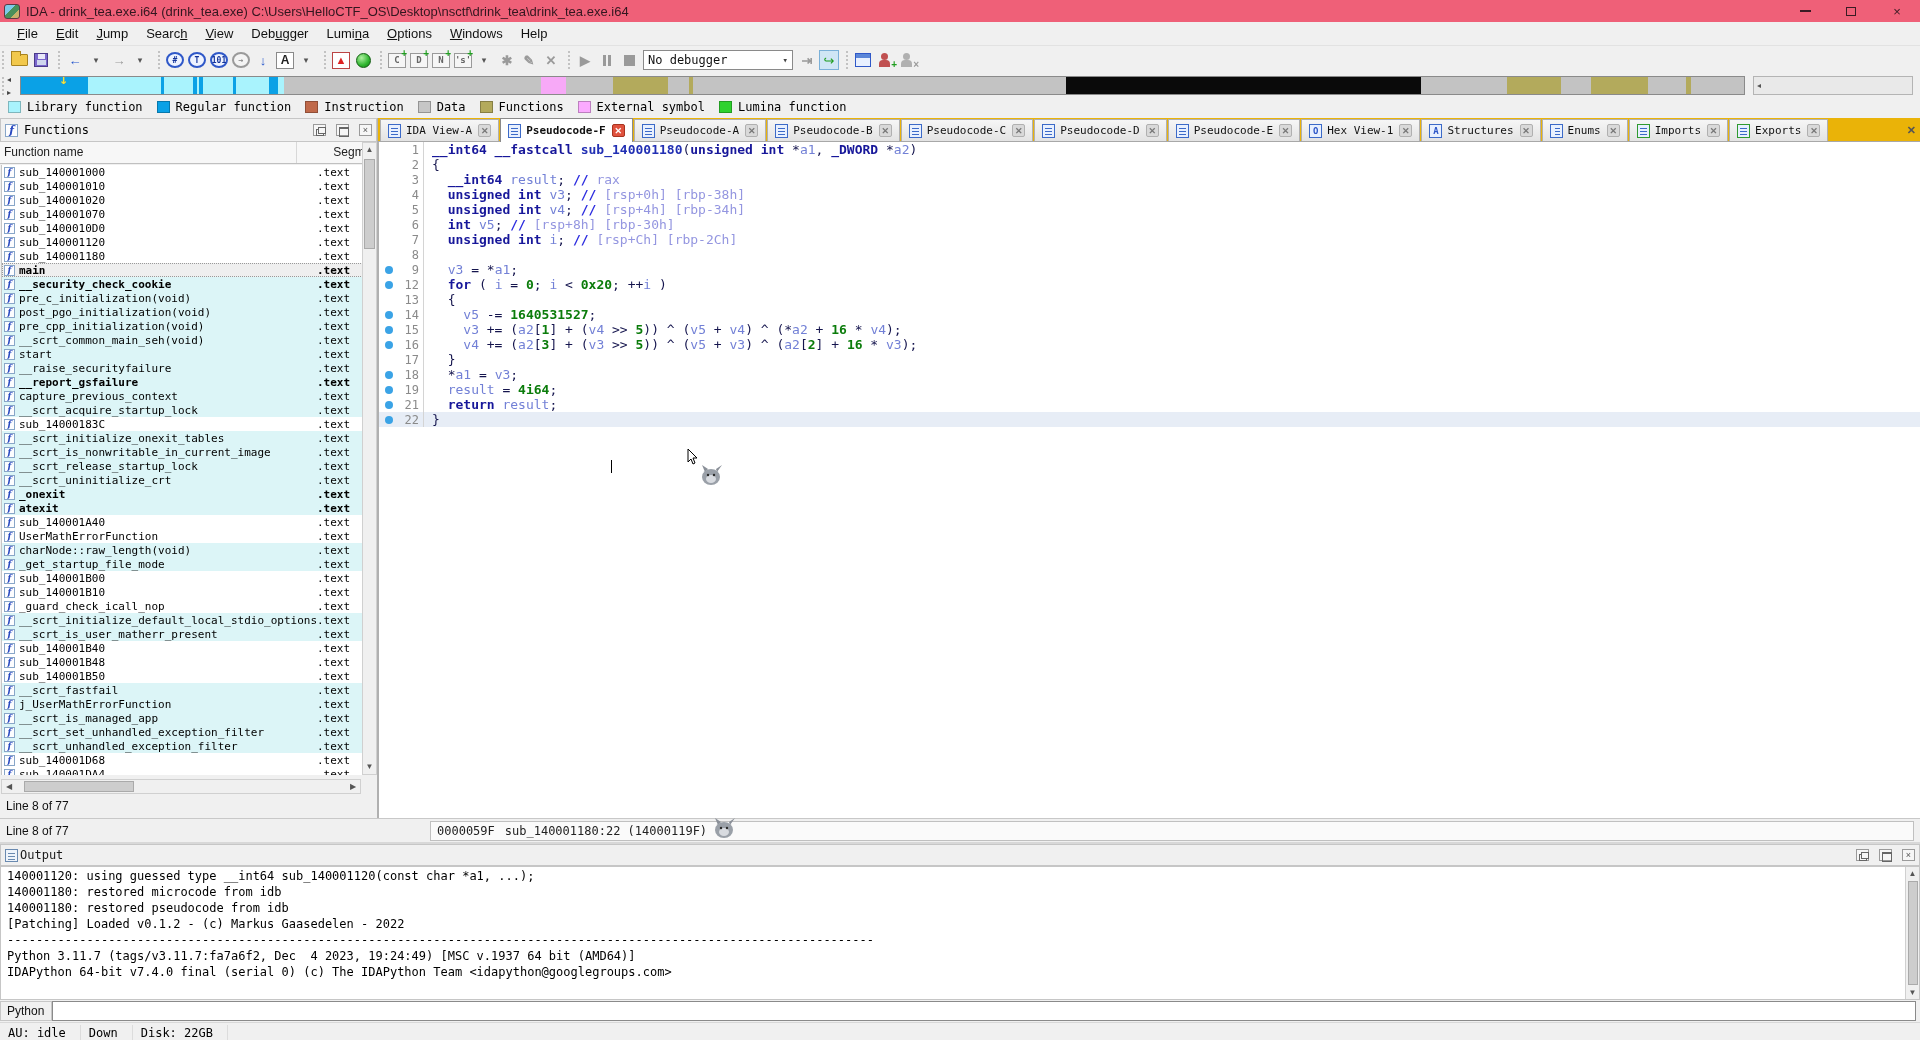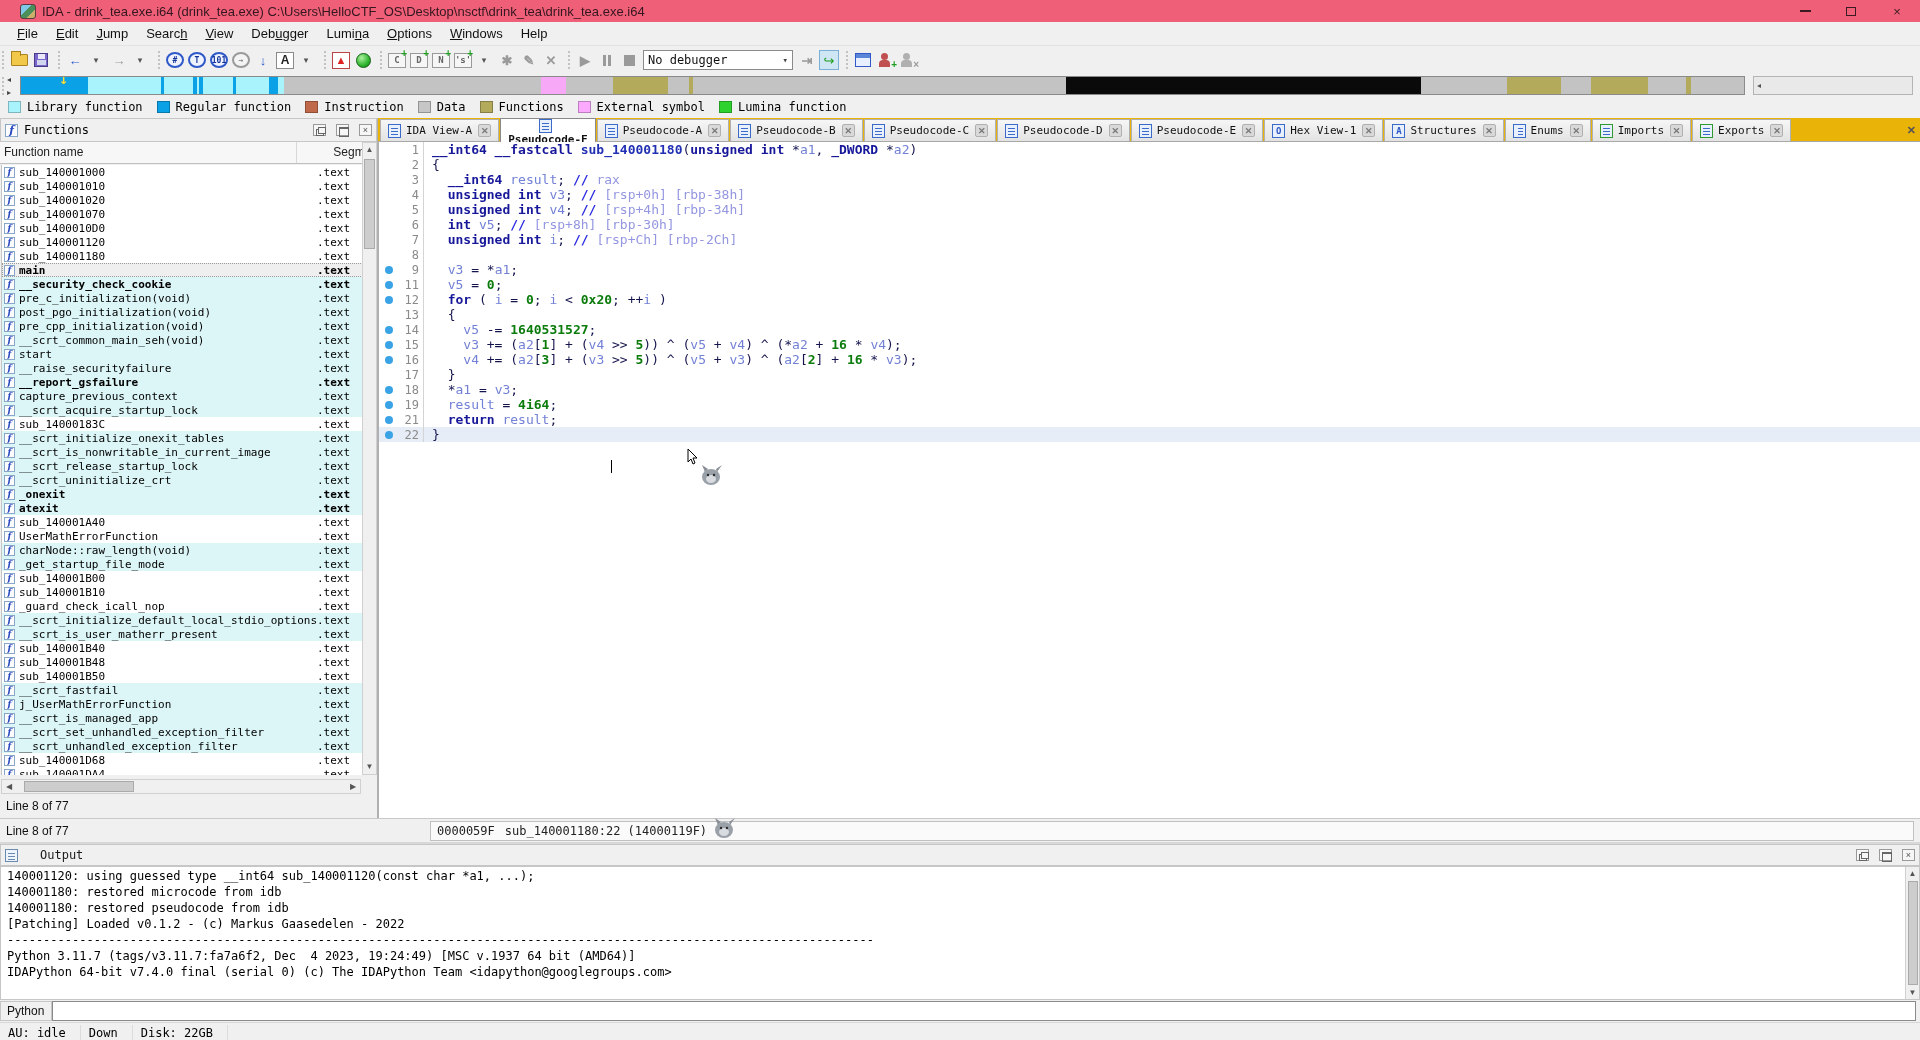--- a/index.html
+++ b/index.html
@@ -1,20 +1,20 @@
 <!DOCTYPE html>
 <html><head>
 <meta charset="utf-8">
 <style>
   html,body{margin:0;padding:0;background:#d4d0c8;}
   *{box-sizing:border-box;}
   .app{position:relative;width:1920px;height:1040px;background:#f0f0f0;font-family:"Liberation Sans",sans-serif;font-size:12px;color:#1a1a1a;overflow:hidden;}
 
   
-  .titlebar{position:absolute;left:0;top:0;width:1920px;height:22px;background:#ef6078;display:flex;align-items:center;padding-left:20px;}
+  .titlebar{position:absolute;left:0;top:0;width:1920px;height:22px;background:#ef6078;display:flex;align-items:center;padding-left:4px;}
   .appicon{width:16px;height:15px;border-radius:3px;background:linear-gradient(135deg,#7ec9e8 0 40%,#4a8f5a 40% 70%,#c9b06a 70%);border:1px solid #5a3b44;margin-right:6px;}
   .titletext{color:#33161f;font-size:13px;white-space:nowrap;}
   .wincontrols{margin-left:auto;display:flex;height:22px;}
   .winbtn{width:46px;height:22px;display:flex;align-items:center;justify-content:center;color:#3a1b24;font-size:13px;}
   .winbtn .minbar{width:11px;height:2px;background:#3a1b24;}
   .winbtn .maxbox{width:10px;height:9px;border:1.5px solid #3a1b24;}
 
   
   .menubar{position:absolute;left:0;top:22px;width:1920px;height:24px;background:#f0f0f0;display:flex;align-items:center;padding-left:8px;border-bottom:1px solid #e2e2e2;}
   .menu-item{padding:3px 9px;font-size:13px;color:#111;}
@@ -104,21 +104,21 @@
   .hscroll{position:absolute;left:1px;right:16px;bottom:24px;height:15px;background:#f0f0f0;border:1px solid #d0d0d0;display:flex;align-items:center;}
   .hscroll .sarrow{width:14px;text-align:center;font-size:8px;color:#555;}
   .hscroll .hthumb{width:110px;height:11px;background:#cdcdcd;border:1px solid #aaa;margin-left:8px;}
   .hscroll .spacer{flex:1;}
   .funcfooter{position:absolute;left:0;bottom:0;height:24px;width:377px;background:#f0f0f0;display:flex;align-items:center;padding-left:6px;font:12px "Liberation Sans",sans-serif;color:#111;}
 
   
   .codepanel{position:absolute;left:378px;top:0;width:1542px;height:700px;background:#f0f0f0;}
   .tabbar{height:24px;display:flex;align-items:flex-end;border-bottom:1px solid #a8a8a8;background:#eab308;padding-left:2px;}
   .tab{height:22px;display:flex;align-items:center;padding:0 7px;margin-right:1px;border:1px solid #b0b0b0;border-bottom:none;background:linear-gradient(#f6f6f6,#e3e3e3);font:11px "DejaVu Sans Mono",monospace;color:#111;white-space:nowrap;}
-  .tab.active{background:#fff;height:24px;font-weight:bold;margin-bottom:-1px;border-color:#8a8a8a;flex-direction:column;}
+  .tab.active{background:#fff;height:24px;font-weight:bold;margin-bottom:-1px;border-color:#8a8a8a;}
   .tabico{width:13px;height:14px;border:1px solid #3c6ac8;background:#e8f0fe;margin-right:5px;position:relative;flex:none;}
   .tabico::before{content:"";position:absolute;left:2px;top:3px;right:2px;height:1px;background:#3c6ac8;box-shadow:0 3px 0 #3c6ac8,0 6px 0 #3c6ac8;}
   .tabico.hex::before{content:"O";position:static;background:none;box-shadow:none;color:#2f58c8;font:bold 9px "DejaVu Sans Mono",monospace;display:block;text-align:center;line-height:12px;}
   .tabico.struct::before{content:"A";position:static;background:none;box-shadow:none;color:#2f58c8;font:bold 9px "DejaVu Sans Mono",monospace;display:block;text-align:center;line-height:12px;}
   .tabico.enum::before{left:4px;}
   .tabico.imports{border-color:#2f9a2f;}
   .tabico.exports{border-color:#2f9a2f;}
   .tabclose{width:13px;height:13px;margin-left:6px;background:#d9d9d9;border:1px solid #b0b0b0;color:#777;font:bold 9px "Liberation Sans",sans-serif;display:flex;align-items:center;justify-content:center;border-radius:2px;}
   .tab.active .tabclose{background:#e0523e;border-color:#a83420;color:#fff;}
   .tabbar-close{margin-left:auto;margin-bottom:4px;margin-right:4px;color:#555;font:bold 11px "Liberation Sans",sans-serif;}
@@ -702,21 +702,20 @@
 
       <div class="cline"><span class="cgut"></span><span class="cnum">1</span><span class="csep"></span><span style="white-space: pre;"><span class="tk-k">__int64 __fastcall</span><span class="tk-d"> </span><span class="tk-f">sub_140001180</span><span class="tk-d">(</span><span class="tk-k">unsigned int</span><span class="tk-d"> *</span><span class="tk-v">a1</span><span class="tk-d">, </span><span class="tk-k">_DWORD</span><span class="tk-d"> *</span><span class="tk-v">a2</span><span class="tk-d">)</span></span></div>
           <div class="cline"><span class="cgut"></span><span class="cnum">2</span><span class="csep"></span><span style="white-space: pre;"><span class="tk-d">{</span></span></div>
           <div class="cline"><span class="cgut"></span><span class="cnum">3</span><span class="csep"></span><span style="white-space: pre;"><span class="tk-d">  </span><span class="tk-k">__int64</span><span class="tk-d"> </span><span class="tk-v">result</span><span class="tk-d">; </span><span class="tk-m">// </span><span class="tk-c">rax</span></span></div>
           <div class="cline"><span class="cgut"></span><span class="cnum">4</span><span class="csep"></span><span style="white-space: pre;"><span class="tk-d">  </span><span class="tk-k">unsigned int</span><span class="tk-d"> </span><span class="tk-v">v3</span><span class="tk-d">; </span><span class="tk-m">// </span><span class="tk-c">[rsp+0h] [rbp-38h]</span></span></div>
           <div class="cline"><span class="cgut"></span><span class="cnum">5</span><span class="csep"></span><span style="white-space: pre;"><span class="tk-d">  </span><span class="tk-k">unsigned int</span><span class="tk-d"> </span><span class="tk-v">v4</span><span class="tk-d">; </span><span class="tk-m">// </span><span class="tk-c">[rsp+4h] [rbp-34h]</span></span></div>
           <div class="cline"><span class="cgut"></span><span class="cnum">6</span><span class="csep"></span><span style="white-space: pre;"><span class="tk-d">  </span><span class="tk-k">int</span><span class="tk-d"> </span><span class="tk-v">v5</span><span class="tk-d">; </span><span class="tk-m">// </span><span class="tk-c">[rsp+8h] [rbp-30h]</span></span></div>
           <div class="cline"><span class="cgut"></span><span class="cnum">7</span><span class="csep"></span><span style="white-space: pre;"><span class="tk-d">  </span><span class="tk-k">unsigned int</span><span class="tk-d"> </span><span class="tk-v">i</span><span class="tk-d">; </span><span class="tk-m">// </span><span class="tk-c">[rsp+Ch] [rbp-2Ch]</span></span></div>
           <div class="cline"><span class="cgut"></span><span class="cnum">8</span><span class="csep"></span><span style="white-space: pre;"></span></div>
           <div class="cline"><span class="cgut"><span class="cdot"></span></span><span class="cnum">9</span><span class="csep"></span><span style="white-space: pre;"><span class="tk-d">  </span><span class="tk-v">v3</span><span class="tk-d"> = *</span><span class="tk-v">a1</span><span class="tk-d">;</span></span></div>
-          <div class="cline"><span class="cgut"><span class="cdot"></span></span><span class="cnum">11</span><span class="csep"></span><span style="white-space: pre;"><span class="tk-d">  </span><span class="tk-v">v5</span><span class="tk-d"> = </span><span class="tk-n">0</span><span class="tk-d">;</span></span></div>
           <div class="cline"><span class="cgut"><span class="cdot"></span></span><span class="cnum">12</span><span class="csep"></span><span style="white-space: pre;"><span class="tk-d">  </span><span class="tk-k">for</span><span class="tk-d"> ( </span><span class="tk-v">i</span><span class="tk-d"> = </span><span class="tk-n">0</span><span class="tk-d">; </span><span class="tk-v">i</span><span class="tk-d"> &lt; </span><span class="tk-n">0x20</span><span class="tk-d">; ++</span><span class="tk-v">i</span><span class="tk-d"> )</span></span></div>
           <div class="cline"><span class="cgut"></span><span class="cnum">13</span><span class="csep"></span><span style="white-space: pre;"><span class="tk-d">  {</span></span></div>
           <div class="cline"><span class="cgut"><span class="cdot"></span></span><span class="cnum">14</span><span class="csep"></span><span style="white-space: pre;"><span class="tk-d">    </span><span class="tk-v">v5</span><span class="tk-d"> -= </span><span class="tk-n">1640531527</span><span class="tk-d">;</span></span></div>
           <div class="cline"><span class="cgut"><span class="cdot"></span></span><span class="cnum">15</span><span class="csep"></span><span style="white-space: pre;"><span class="tk-d">    </span><span class="tk-v">v3</span><span class="tk-d"> += (</span><span class="tk-v">a2</span><span class="tk-d">[</span><span class="tk-n">1</span><span class="tk-d">] + (</span><span class="tk-v">v4</span><span class="tk-d"> &gt;&gt; </span><span class="tk-n">5</span><span class="tk-d">)) ^ (</span><span class="tk-v">v5</span><span class="tk-d"> + </span><span class="tk-v">v4</span><span class="tk-d">) ^ (*</span><span class="tk-v">a2</span><span class="tk-d"> + </span><span class="tk-n">16</span><span class="tk-d"> * </span><span class="tk-v">v4</span><span class="tk-d">);</span></span></div>
           <div class="cline"><span class="cgut"><span class="cdot"></span></span><span class="cnum">16</span><span class="csep"></span><span style="white-space: pre;"><span class="tk-d">    </span><span class="tk-v">v4</span><span class="tk-d"> += (</span><span class="tk-v">a2</span><span class="tk-d">[</span><span class="tk-n">3</span><span class="tk-d">] + (</span><span class="tk-v">v3</span><span class="tk-d"> &gt;&gt; </span><span class="tk-n">5</span><span class="tk-d">)) ^ (</span><span class="tk-v">v5</span><span class="tk-d"> + </span><span class="tk-v">v3</span><span class="tk-d">) ^ (</span><span class="tk-v">a2</span><span class="tk-d">[</span><span class="tk-n">2</span><span class="tk-d">] + </span><span class="tk-n">16</span><span class="tk-d"> * </span><span class="tk-v">v3</span><span class="tk-d">);</span></span></div>
           <div class="cline"><span class="cgut"></span><span class="cnum">17</span><span class="csep"></span><span style="white-space: pre;"><span class="tk-d">  }</span></span></div>
           <div class="cline"><span class="cgut"><span class="cdot"></span></span><span class="cnum">18</span><span class="csep"></span><span style="white-space: pre;"><span class="tk-d">  *</span><span class="tk-v">a1</span><span class="tk-d"> = </span><span class="tk-v">v3</span><span class="tk-d">;</span></span></div>
           <div class="cline"><span class="cgut"><span class="cdot"></span></span><span class="cnum">19</span><span class="csep"></span><span style="white-space: pre;"><span class="tk-d">  </span><span class="tk-v">result</span><span class="tk-d"> = </span><span class="tk-n">4i64</span><span class="tk-d">;</span></span></div>
           <div class="cline"><span class="cgut"><span class="cdot"></span></span><span class="cnum">21</span><span class="csep"></span><span style="white-space: pre;"><span class="tk-d">  </span><span class="tk-k">return</span><span class="tk-d"> </span><span class="tk-v">result</span><span class="tk-d">;</span></span></div>
           <div class="cline cur"><span class="cgut"><span class="cdot"></span></span><span class="cnum">22</span><span class="csep"></span><span style="white-space: pre;"><span class="tk-d">}</span></span></div>
@@ -748,21 +747,21 @@
       <ellipse cx="12" cy="13" rx="9" ry="8" fill="#9aa0a8"></ellipse>
       <ellipse cx="12" cy="15" rx="5" ry="4" fill="#d8dbe0"></ellipse>
       <circle cx="9" cy="11" r="1.2" fill="#2a2a2a"></circle>
         <circle cx="15" cy="11" r="1.2" fill="#2a2a2a"></circle>
     </svg>
   </div>
 
   <div class="outpanel">
     <div class="outhead">
       <span class="outico"></span>
-      <span class="ptitle" style="margin-left:22px;font:12px 'DejaVu Sans Mono',monospace;">Output</span>
+      <span class="ptitle" style="margin-left:2px;font:12px 'DejaVu Sans Mono',monospace;">Output</span>
       <span class="dockbtns">
         <span class="dkb rest"></span>
         <span class="dkb float"></span>
         <span class="dkb">×</span>
       </span>
     </div>
     <div class="outtext" id="outtext">
       <div class="oline">140001120: using guessed type __int64 sub_140001120(const char *a1, ...);</div>
         <div class="oline">140001180: restored microcode from idb</div>
         <div class="oline">140001180: restored pseudocode from idb</div>

